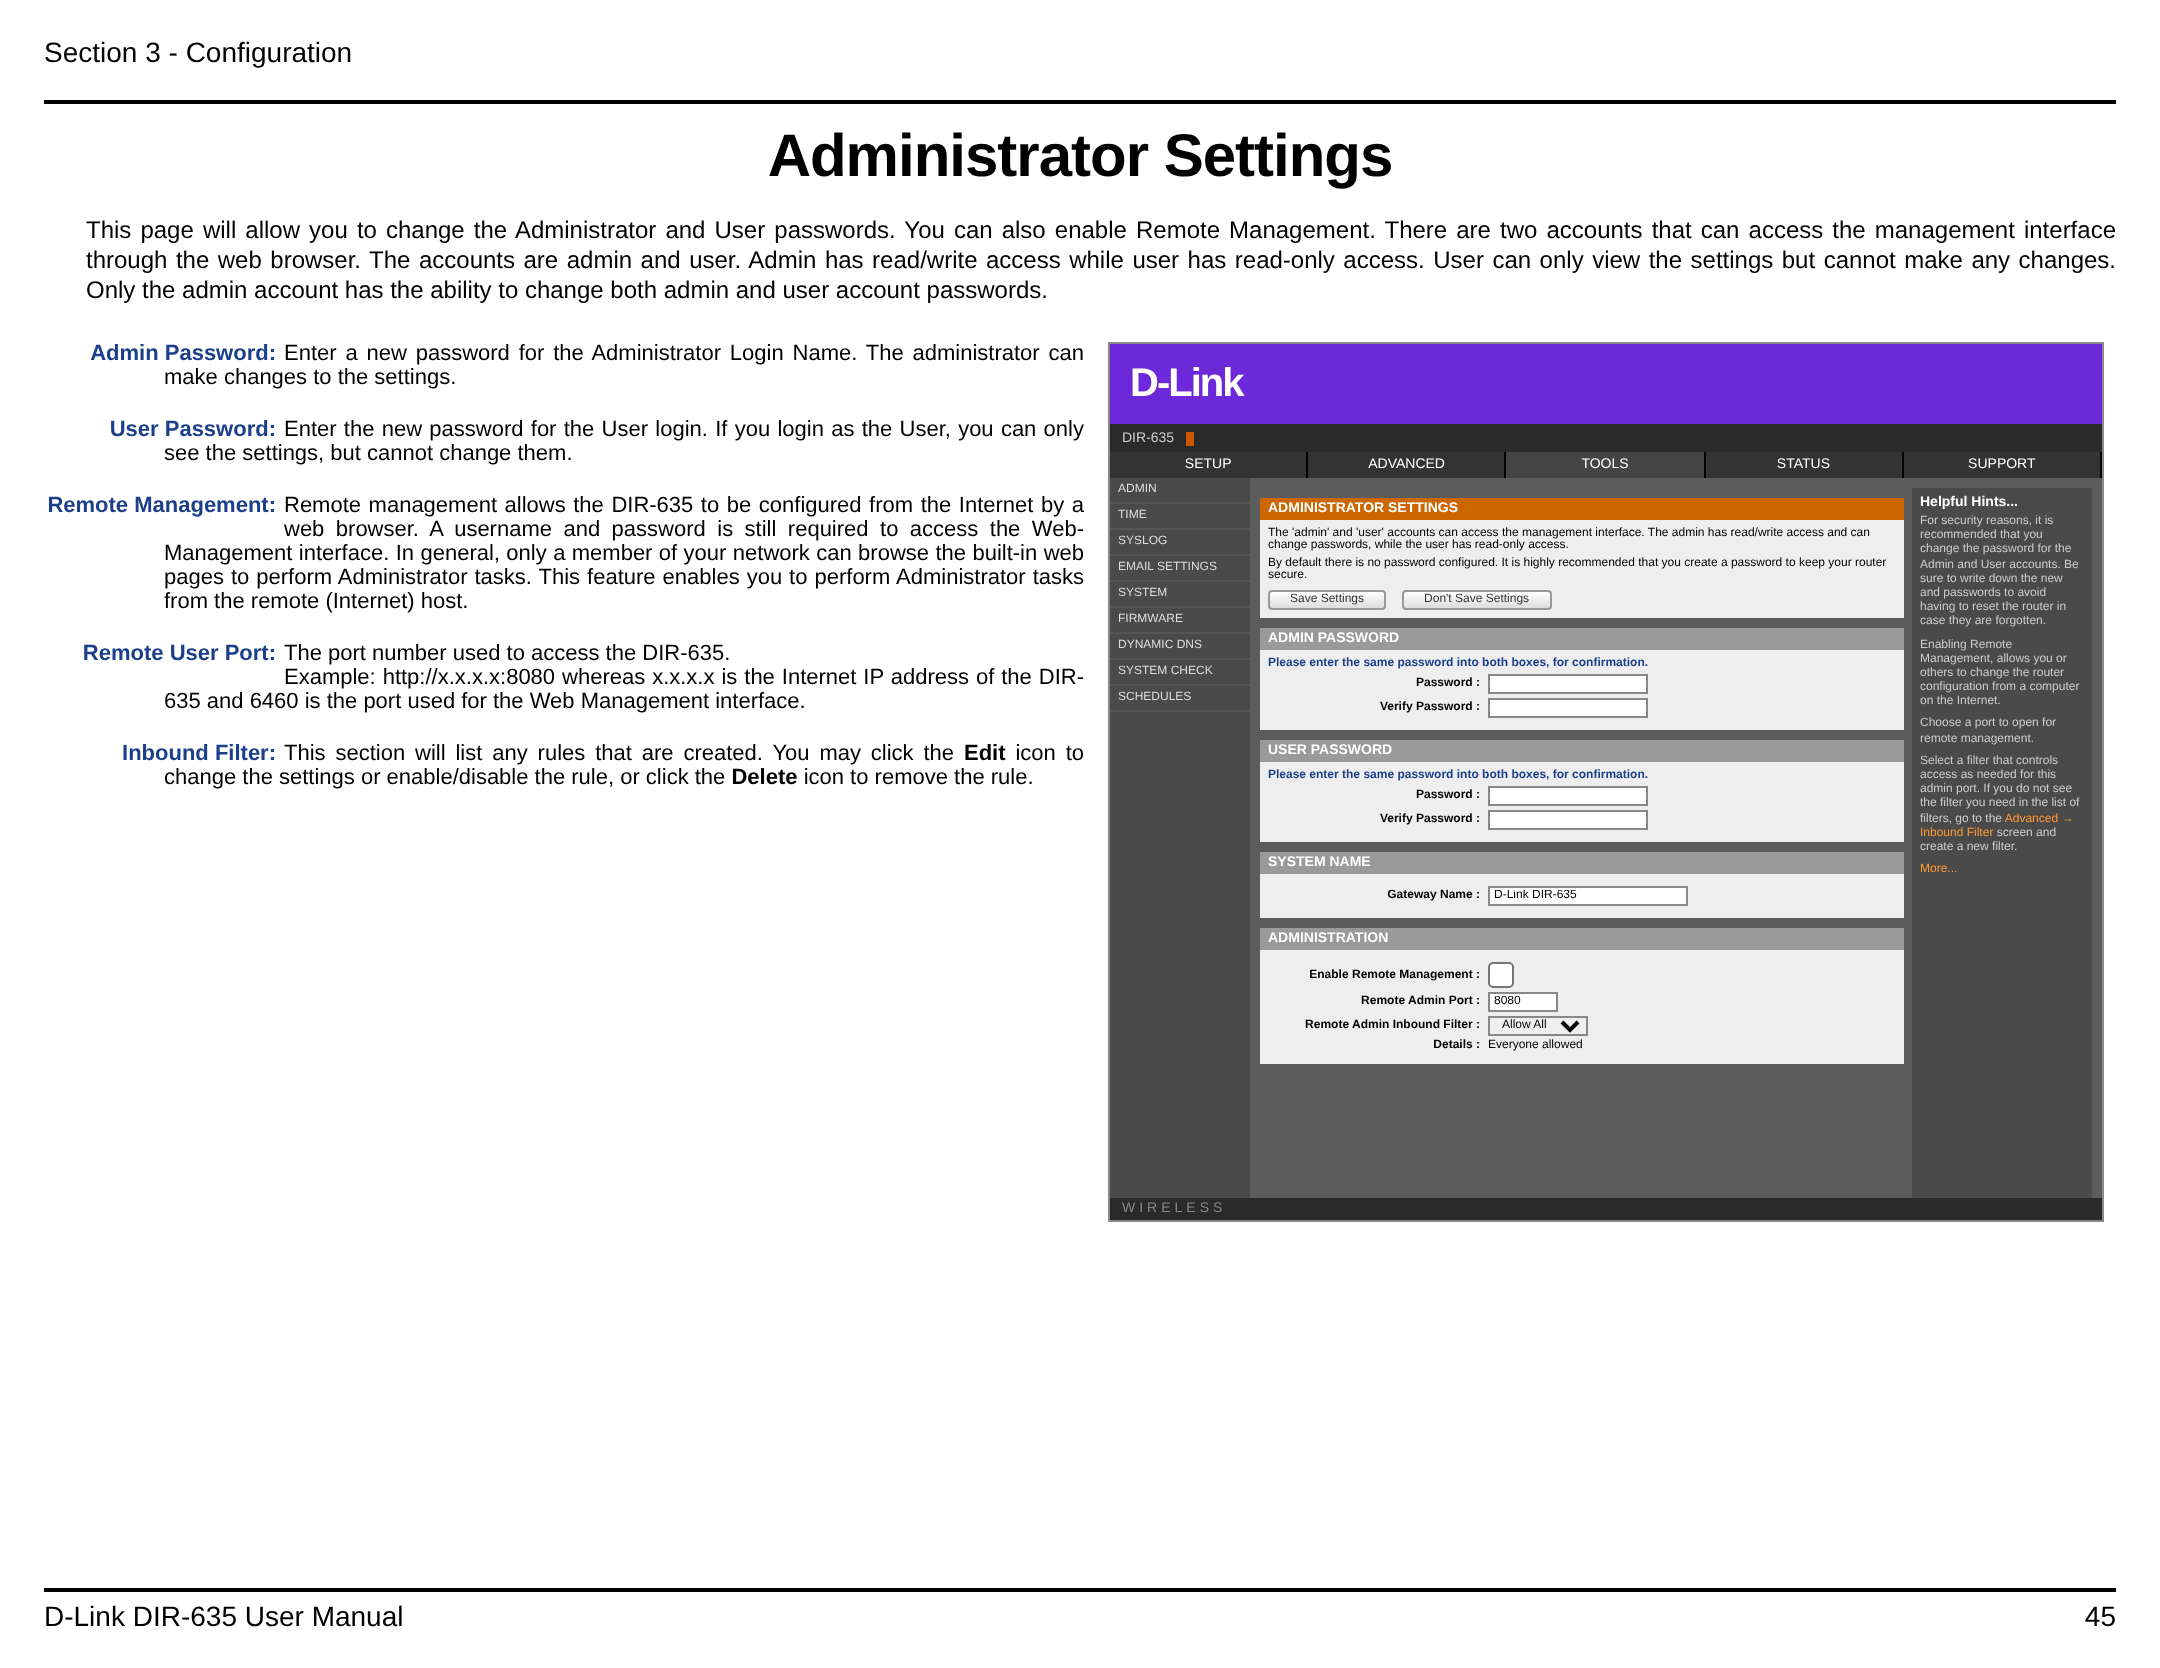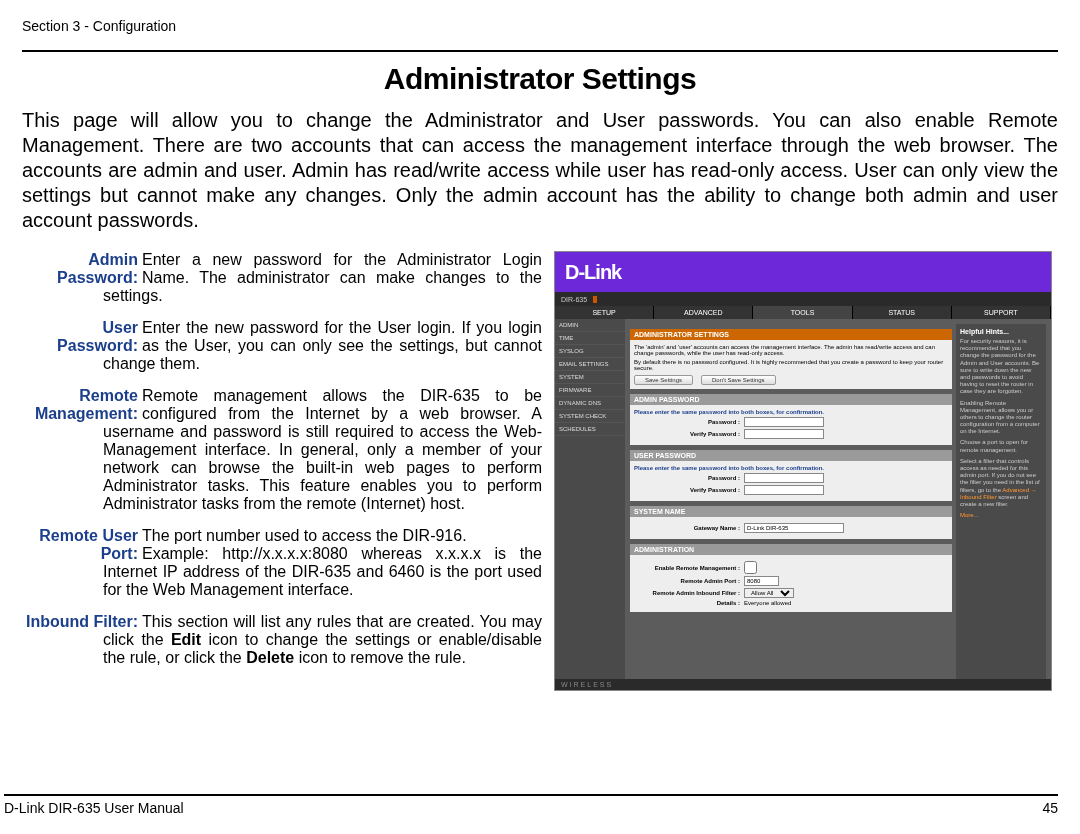--- a/index.html
+++ b/index.html
@@ -1,25 +1,25 @@
 <!DOCTYPE html>
 <html><head>
 <meta charset="utf-8">
 <style>
   * { box-sizing: border-box; margin: 0; padding: 0; }
   body { font-family: Arial, Helvetica, sans-serif; width: 1080px; height: 834px; background: #fff; color: #000; position: relative; padding: 18px 22px 0 22px; }
   .section-header { font-size: 14px; margin-bottom: 16px; }
   .hr { border: none; border-top: 2px solid #000; margin-bottom: 10px; }
   .main-title { font-family: Arial, sans-serif; font-weight: 700; font-size: 30px; text-align: center; margin-bottom: 12px; letter-spacing: -0.5px; }
-  .intro { font-size: 20px; line-height: 1.25; text-align: justify; margin-bottom: 18px; }
+  .intro { font-size: 12px; line-height: 1.25; text-align: justify; margin-bottom: 18px; margin-left: 21px; }
   .body-row { display: flex; gap: 12px; }
-  .definitions { width: 520px; font-size: 16px; }
+  .definitions { width: 520px; font-size: 11px; }
   .def { margin-bottom: 14px; text-align: justify; }
   .def-label { color: #1b3f8b; font-weight: 700; float: left; clear: left; width: 120px; text-align: right; padding-right: 4px; }
-  .def-body { display: block; margin-left: 81px; }
+  .def-body { display: block; margin-left: 60px; }
   .screenshot { width: 498px; height: 440px; border: 1px solid #888; background: #5a5a5a; position: relative; overflow: hidden; font-size: 7px; }
   
   .rtr-top { background:#6d28d9; height:40px; display:flex; align-items:center; padding-left:10px; }
   .rtr-logo { color:#fff; font-weight:bold; font-size:20px; letter-spacing:-1px; }
   .rtr-modelbar { background:#2a2a2a; height:14px; display:flex; align-items:center; }
   .rtr-model { color:#ccc; font-size:7px; padding:0 6px; border-right:4px solid #cc5500; }
   .rtr-tabs { display:flex; background:#2a2a2a; }
   .rtr-tab { flex:1; text-align:center; color:#fff; font-size:7px; padding:3px 0; border-right:1px solid #000; background:#333; }
   .rtr-tab.active { background:#444; }
   .rtr-body { display:flex; height:370px; }
@@ -33,21 +33,21 @@
   .rtr-sect-h { background:#9a9a9a; color:#fff; font-size:7px; font-weight:bold; padding:2px 4px; margin-top:5px;}
   .rtr-sect-h.orange { background:#cc6600; }
   .rtr-sect-b { background:#eee; color:#000; padding:4px; font-size:6px; }
   .rtr-sect-b .blue { color:#1b3f8b; font-weight:bold; }
   .rtr-field { display:flex; align-items:center; margin:2px 0; }
   .rtr-field label { width:110px; text-align:right; font-weight:bold; color:#000; font-size:6px; padding-right:4px;}
   .rtr-field input[type=text], .rtr-field input[type=password], .rtr-field select { font-size:6px; border:1px solid #888; height:10px; padding:0 2px; }
   .rtr-btns { display:flex; gap:8px; }
   .rtr-btn { background:linear-gradient(#fff,#ddd); border:1px solid #999; border-radius:2px; font-size:6px; padding:1px 10px; color:#333;}
   .rtr-footer { position:absolute; bottom:0; left:0; right:0; background:#2a2a2a; color:#888; font-size:7px; padding:2px 6px; letter-spacing:2px; }
-  .page-footer { position:absolute; left:4px; right:22px; bottom:18px; }
+  .page-footer { position:absolute; left:22px; right:22px; bottom:18px; }
   .page-footer .hr { margin-bottom:4px; }
   .page-footer-row { display:flex; justify-content:space-between; font-size:14px; }
   .bold { font-weight:700; }
 </style>
 </head>
 <body>
 
 <div class="section-header">Section 3 - Configuration</div>
 <hr class="hr">
 
@@ -70,21 +70,21 @@
 
 
     <div class="def">
       <span class="def-label" style="line-height:1.1">Remote Management:</span>
       <span class="def-body">Remote management allows the DIR-635 to be configured from the Internet by a web browser. A username and password is still required to access the Web-Management interface. In general, only a member of your network can browse the built-in web pages to perform Administrator tasks. This feature enables you to perform Administrator tasks from the remote (Internet) host.</span>
     </div>
 
     <div class="def">
       <span class="def-label" style="line-height:1.1">Remote User Port:</span>
       <span class="def-body">
-        <span>The port number used to access the DIR-916.</span><br>
+        <span>The port number used to access the DIR-635.</span><br>
         <span>Example: http://x.x.x.x:8080 whereas x.x.x.x is the Internet IP address of the DIR-635 and 6460 is the port used for the Web Management interface.</span>
       </span>
     </div>
 
     <div class="def">
       <span class="def-label">Inbound Filter:</span>
       <span class="def-body">
         <span>This section will list any rules that are created. You may click the </span><span class="bold">Edit</span><span> icon to change the settings or enable/disable the rule, or click the </span><span class="bold">Delete</span><span> icon to remove the rule.</span>
       </span>
     </div>

